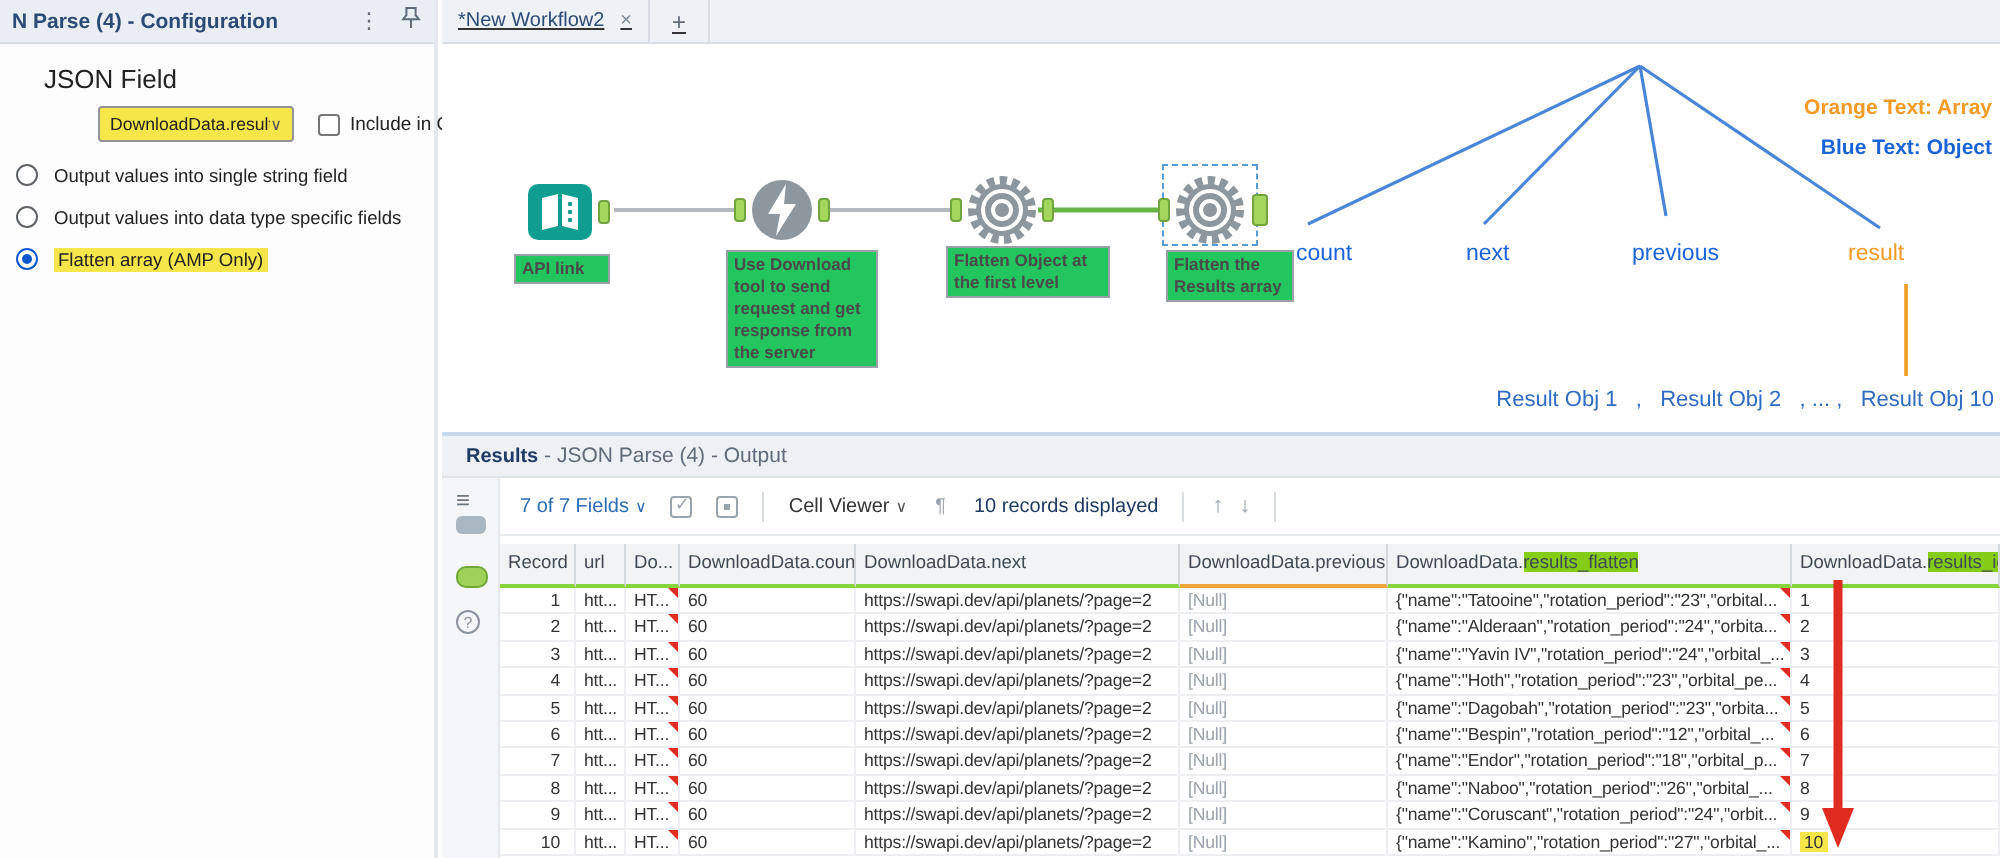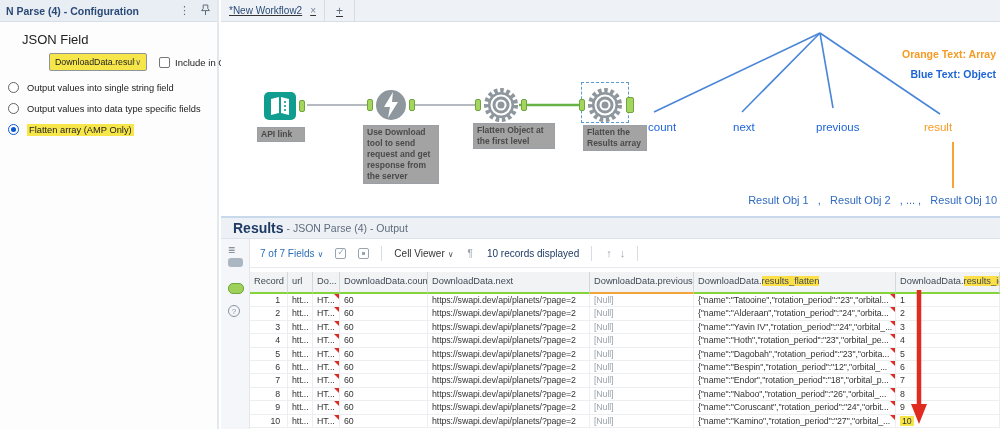--- a/index.html
+++ b/index.html
@@ -31,31 +31,31 @@
   .canvas { position:absolute; left:221px; top:0; width:779px; height:216px; background:#fff; }
   .tabbar { height:22px; background:#eef2f7; border-bottom:1px solid #d7dee8; display:flex;text-decoration:underline; }
   .tab { display:flex; align-items:center; padding:0 8px; border-right:1px solid #d5dce5; font-size:10px; color:#2b4a76; cursor:pointer; background:#eef2f7; }
   .tab .tclose { margin-left:8px; color:#7a8799; font-size:10px; }
   .tab.plus { width:30px; justify-content:center; color:#5f6b7a; font-size:12px; }
   .canvas-area { position:relative; width:779px; height:193px; }
   .cansvg { position:absolute; left:0; top:0; }
   .tool { position:absolute; }
   .anchor { position:absolute; width:6px; height:12px; background:#a4d65e; border:1px solid #71a33f; border-radius:2px; }
   .sel-border { position:absolute; border:1px dashed #5b9bd5; }
-  .toollabel { position:absolute; background:#a3a3a3; border:1px solid #9aa0a6; padding:1px 3px; font-size:8.5px; font-weight:600; color:#4a4a4a; line-height:11px; }
+  .toollabel { position:absolute; background:#22c55e; border:1px solid #9aa0a6; padding:1px 3px; font-size:8.5px; font-weight:600; color:#4a4a4a; line-height:11px; }
   .fanlabel { position:absolute; font-size:11.5px; font-weight:500; }
   .fan-blue { color:#1b64d8; }
   .fan-orange { color:#f59a23; }
   .legend { position:absolute; right:4px; text-align:right; font-size:10.5px; font-weight:bold; white-space:nowrap; }
   .resultobjs { position:absolute; right:3px; top:172px; font-size:11px; font-weight:500; color:#2f6bc0; white-space:pre; }
 
   
   .results { position:absolute; left:221px; top:216px; width:779px; height:213px; background:#fff; border-top:2px solid #c9d9ec; }
   .res-header { height:21px; background:#edf1f6; border-bottom:1px solid #dde3ea; display:flex; align-items:center; padding:0 12px; }
-  .res-title-bold { font-size:14px; font-weight:bold; color:#1f3a63; }
+  .res-title-bold { font-size:10px; font-weight:bold; color:#1f3a63; }
   .res-title-rest { font-size:10.5px; color:#5f6b7a; white-space:pre; }
   .strip { position:absolute; left:0; top:21px; width:29px; height:192px; background:#f4f6f9; border-right:1px solid #e3e7ec; }
   .strip-item { position:absolute; left:7px; cursor:pointer; }
   .icon-lines { color:#6a7580; font-size:12px; line-height:10px; }
   .icon-bluerect { width:15px; height:9px; background:#aab6c2; border-radius:3px; }
   .icon-greenoval { width:16px; height:11px; background:#9ed05a; border:1px solid #6fa73a; border-radius:5px; }
   .icon-help { width:12px; height:12px; border:1px solid #8a94a0; border-radius:50%; font-size:8px; color:#8a94a0; text-align:center; line-height:11px; }
   .res-toolbar { position:absolute; left:29px; top:21px; right:0; height:29px; display:flex; align-items:center; border-bottom:1px solid #e6eaef; background:#fff; }
   .tb-fields { margin-left:10px; font-size:10px; color:#2d6db5; cursor:pointer; white-space:nowrap; }
   .tb-chev { font-size:8px; color:#2d6db5; margin-left:3px; }
@@ -69,21 +69,21 @@
   .tb-records { margin-left:14px; font-size:10px; font-weight:500; color:#1f3a63; white-space:nowrap; }
   .tb-arrow { margin-left:14px; font-size:11px; color:#9aa4ae; cursor:pointer; }
   .tb-arrow + .tb-arrow { margin-left:8px; }
 
   .rtable { position:absolute; left:29px; top:54px; width:750px; }
   .trow { display:grid; }
   .thead-row { height:22px; background:#f1f3f5; }
   .hcell { font-size:9.3px; color:#3f4a55; padding:4px 0 0 4px; border-right:1px solid #d3d8dd; white-space:nowrap; overflow:hidden; position:relative; cursor:pointer; }
   .hcell.u-green { border-bottom:2px solid #86d43c; }
   .hcell.u-orange { border-bottom:2px solid #f0a63c; }
-  .mark { background:#fde047; }
+  .mark { background:#84cc16; }
   .brow { height:13.4px; border-bottom:1px solid #eceef1; }
   .cell { font-size:8.8px; color:#333; padding:1px 0 0 4px; border-right:1px solid #eceef1; white-space:nowrap; overflow:hidden; position:relative; letter-spacing:-0.1px; cursor:default; }
   .cell.num { text-align:right; padding-right:7px; }
   .cell .nullval { color:#9aa2ac; }
   .tri::after { content:""; position:absolute; top:0; right:0; border-left:5px solid transparent; border-top:5px solid #e02b20; }
   .idxmark { background:#f7e64a; padding:0 2px; }
   .red-arrow { position:absolute; pointer-events:none; }
 </style>
 </head>
 <body>

